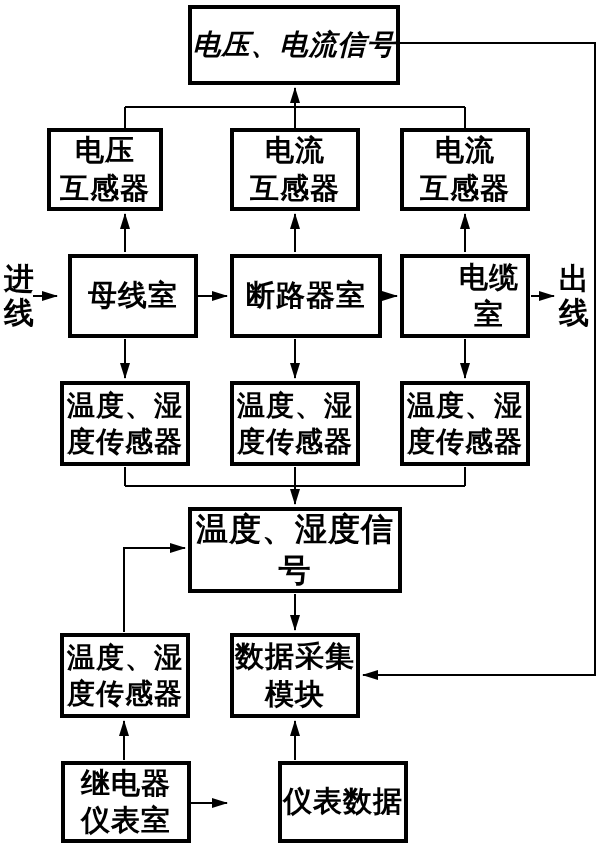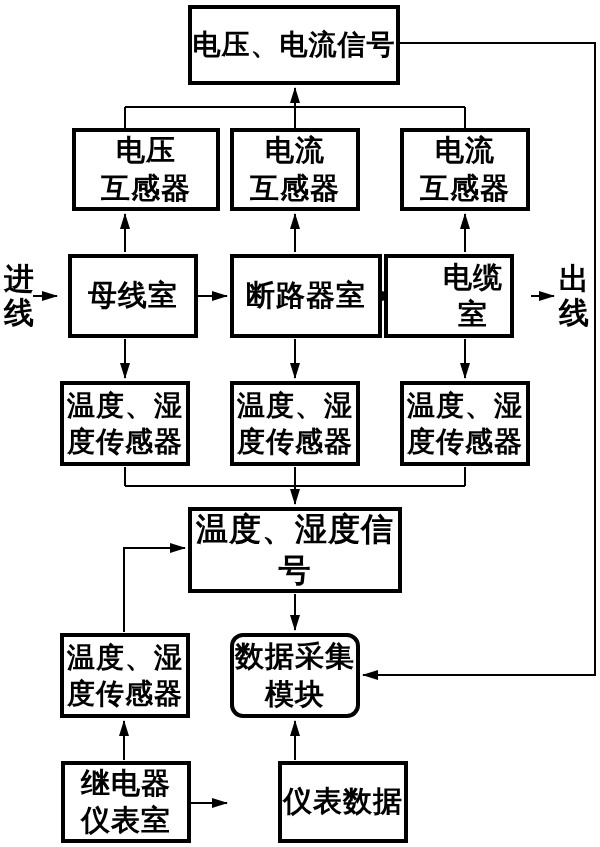--- a/index.html
+++ b/index.html
@@ -32,33 +32,33 @@
     display: flex;
     align-items: center;
     justify-content: center;
     text-align: center;
     white-space: pre-line;
     font-size: 30px;
     font-weight: 600;
     line-height: 1.15;
   }
   
-  #box-voltage-current-signal { left: 188px; top: 5px;   width: 212px; height: 80px; font-size: 28px; }
-  #box-voltage-transformer    { left: 72px;  top: 128px; width: 148px; height: 83px; }
+  #box-voltage-current-signal { left: 188px; top: 5px;   width: 212px; height: 80px; font-size: 28px; font-style: italic; }
+  #box-voltage-transformer    { left: 47px;  top: 128px; width: 116px; height: 83px; }
   #box-current-transformer-1  { left: 230px; top: 128px; width: 130px; height: 83px; }
   #box-current-transformer-2  { left: 400px; top: 128px; width: 130px; height: 83px; }
   #box-busbar-room            { left: 68px;  top: 254px; width: 130px; height: 84px; }
   #box-breaker-room           { left: 230px; top: 254px; width: 152px; height: 84px; }
-  #box-cable-room             { left: 384px; top: 254px; width: 130px; height: 84px; padding-left: 48px; }
+  #box-cable-room             { left: 400px; top: 254px; width: 130px; height: 84px; padding-left: 48px; }
   #box-temp-humidity-sensor-1 { left: 60px;  top: 381px; width: 130px; height: 85px; font-size: 28px; }
   #box-temp-humidity-sensor-2 { left: 230px; top: 381px; width: 130px; height: 85px; font-size: 28px; }
   #box-temp-humidity-sensor-3 { left: 400px; top: 381px; width: 130px; height: 85px; font-size: 28px; }
   #box-temp-humidity-signal   { left: 188px; top: 507px; width: 214px; height: 86px; font-size: 32px; }
   #box-temp-humidity-sensor-4 { left: 60px;  top: 633px; width: 130px; height: 85px; font-size: 28px; }
-  #box-data-acquisition       { left: 230px; top: 633px; width: 130px; height: 85px; border-radius: 13px; }
+  #box-data-acquisition       { left: 230px; top: 633px; width: 130px; height: 85px; }
   #box-relay-instrument-room  { left: 61px;  top: 761px; width: 130px; height: 82px; text-align: right; }
   #box-instrument-data        { left: 230px; top: 761px; width: 130px; height: 82px; margin-left: 48px; }
   #label-incoming-line { left: 1px;   top: 262px; width: 36px; height: 68px; }
   #label-outgoing-line { left: 556px; top: 262px; width: 36px; height: 68px; }
   #wires { position: absolute; left: 0; top: 0; }
 </style>
 </head>
 <body>
 
 <div id="stage">

